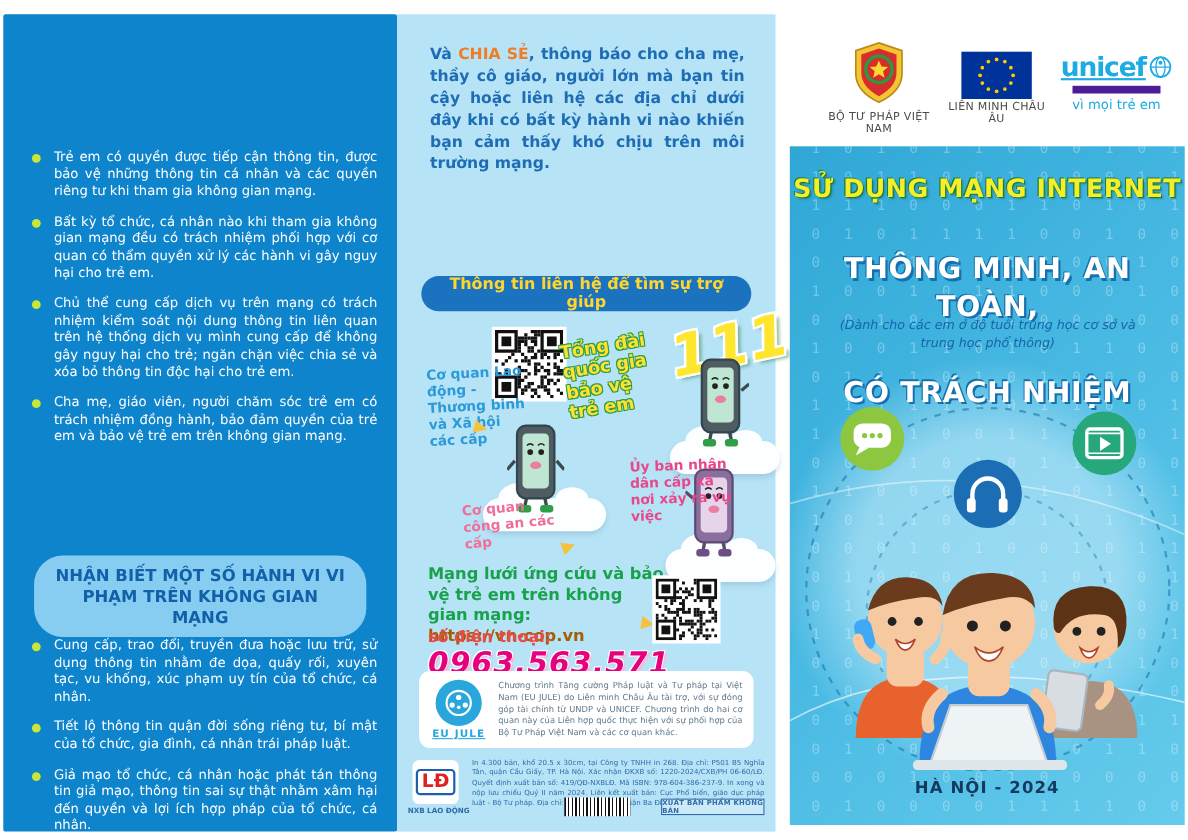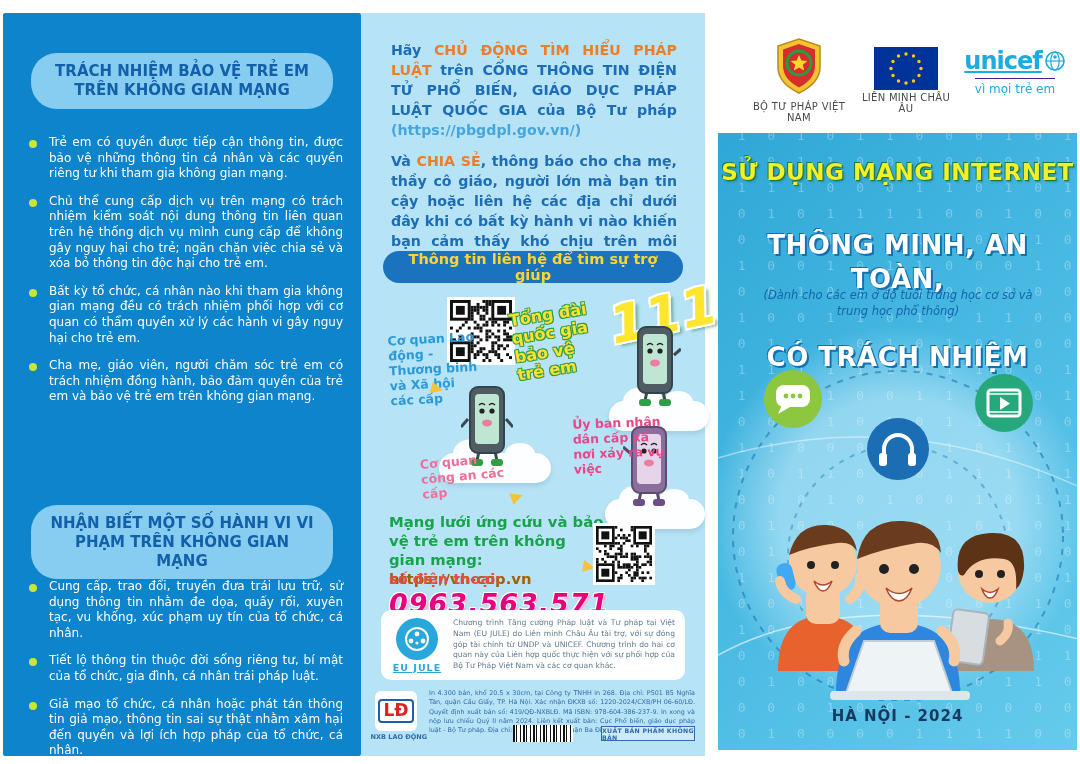--- a/index.html
+++ b/index.html
@@ -96,21 +96,21 @@
   .logo-row { position:absolute; left:0; top:8px; width:359px; height:112px; }
   .logo-item { position:absolute; text-align:center; }
   .logo-caption { font-size:10px; color:#4a4a4a; font-weight:normal; margin-top:2px; letter-spacing:.3px; }
   #logo-moj { left:26px; top:16px; width:110px; }
   #logo-eu  { left:138px; top:26px; width:100px; }
   #logo-unicef { left:242px; top:26px; width:110px; }
   .eu-flag { width:64px; height:43px; background:#003399; margin:0 auto; position:relative; }
   .unicef-word { font-size:24px; font-weight:bold; color:#1cabe2; letter-spacing:-1px;
     display:flex; align-items:center; justify-content:center; gap:2px;text-decoration:underline; }
   .unicef-tag { font-size:12px; color:#1cabe2; margin-top:3px;
-    border-top:1px solid #4c1d95; padding-top:3px; display:inline-block; }
+    border-top:7px solid #4c1d95; padding-top:3px; display:inline-block; }
 
   .art-panel { position:absolute; left:0; top:120px; width:359px; height:617px; overflow:hidden;
     background:
       radial-gradient(circle at 50% 62%, rgba(210,240,252,.55) 0 28%, rgba(210,240,252,0) 45%),
       linear-gradient(135deg,#2fa7d6 0%,#46b8e2 45%,#66cbec 100%); }
   .binary-fill { position:absolute; inset:-10px; color:rgba(255,255,255,.30);
     font-family:"DejaVu Sans Mono",monospace; font-size:13px; line-height:26px;
     letter-spacing:7px; word-break:break-all; user-select:none; }
   .art-title { position:absolute; left:0; top:26px; width:100%; text-align:center; }
   .t-yellow { font-size:23px; font-weight:bold; color:#f3ef29; letter-spacing:.5px;
@@ -122,38 +122,36 @@
   .kids-svg { position:absolute; left:0; top:208px; width:359px; height:360px; }
   .art-footer { position:absolute; left:0; top:574px; width:100%; text-align:center;
     font-size:15px; font-weight:bold; color:#16395f; letter-spacing:1px; }
 </style>
 </head>
 <body>
 
 <div class="stage">
 
   <section class="panel-left">
-    <div class="pill-head" style="top:40px;">TRÁCH NHIỆM BẢO VỆ TRẺ EM TRÊN KHÔNG GIAN MẠNG</div>
     <ul class="blt" style="top:122px;">
       <li>Trẻ em có quyền được tiếp cận thông tin, được bảo vệ những thông tin cá nhân và các quyền riêng tư khi tham gia không gian mạng.</li>
+      <li>Bất kỳ tổ chức, cá nhân nào khi tham gia không gian mạng đều có trách nhiệm phối hợp với cơ quan có thẩm quyền xử lý các hành vi gây nguy hại cho trẻ em.</li>
       <li>Chủ thể cung cấp dịch vụ trên mạng có trách nhiệm kiểm soát nội dung thông tin liên quan trên hệ thống dịch vụ mình cung cấp để không gây nguy hại cho trẻ; ngăn chặn việc chia sẻ và xóa bỏ thông tin độc hại cho trẻ em.</li>
-      <li>Bất kỳ tổ chức, cá nhân nào khi tham gia không gian mạng đều có trách nhiệm phối hợp với cơ quan có thẩm quyền xử lý các hành vi gây nguy hại cho trẻ em.</li>
       <li>Cha mẹ, giáo viên, người chăm sóc trẻ em có trách nhiệm đồng hành, bảo đảm quyền của trẻ em và bảo vệ trẻ em trên không gian mạng.</li>
     </ul>
     <div class="pill-head" style="top:492px;">NHẬN BIẾT MỘT SỐ HÀNH VI VI PHẠM TRÊN KHÔNG GIAN MẠNG</div>
     <ul class="blt" style="top:566px;">
-      <li>Cung cấp, trao đổi, truyền đưa trái lưu trữ, sử dụng thông tin nhằm đe dọa, quấy rối, xuyên tạc, vu khống, xúc phạm uy tín của tổ chức, cá nhân.</li>
-      <li>Tiết lộ thông tin thuộc đời sống riêng tư, bí mật của tổ chức, gia đình, cá nhân trái pháp luật.</li>
+      <li>Cung cấp, trao đổi, truyền đưa hoặc lưu trữ, sử dụng thông tin nhằm đe dọa, quấy rối, xuyên tạc, vu khống, xúc phạm uy tín của tổ chức, cá nhân.</li>
+      <li>Tiết lộ thông tin quận đời sống riêng tư, bí mật của tổ chức, gia đình, cá nhân trái pháp luật.</li>
       <li>Giả mạo tổ chức, cá nhân hoặc phát tán thông tin giả mạo, thông tin sai sự thật nhằm xâm hại đến quyền và lợi ích hợp pháp của tổ chức, cá nhân.</li>
     </ul>
   </section>
 
   <section class="panel-mid">
     <div class="mid-intro">
-      <p><span>Hãy </span><span class="hl-orange">CHỦ ĐỘNG TÌM HIỂU PHÁP LUẬT</span><span> trên CỔNG THÔNG TIN ĐIỆN TỬ PHỔ BIẾN, GIÁO DỤC PHÁP LUẬT QUỐC GIA của Bộ Tư pháp </span><span class="hl-link">(https://pbgdpl.gov.vn/)</span></p>
       <p><span>Và </span><span class="hl-orange">CHIA SẺ</span><span>, thông báo cho cha mẹ, thầy cô giáo, người lớn mà bạn tin cậy hoặc liên hệ các địa chỉ dưới đây khi có bất kỳ hành vi nào khiến bạn cảm thấy khó chịu trên môi trường mạng.</span></p>
     </div>
 
     <div class="banner">Thông tin liên hệ để tìm sự trợ giúp</div>
 
     <div class="qr" id="qr1">
         <svg viewBox="0 0 126 126">
           <rect width="126" height="126" fill="#fff"></rect>
           <rect x="66" y="0" width="6" height="6" fill="#111"></rect>
           <rect x="72" y="0" width="6" height="6" fill="#111"></rect>

